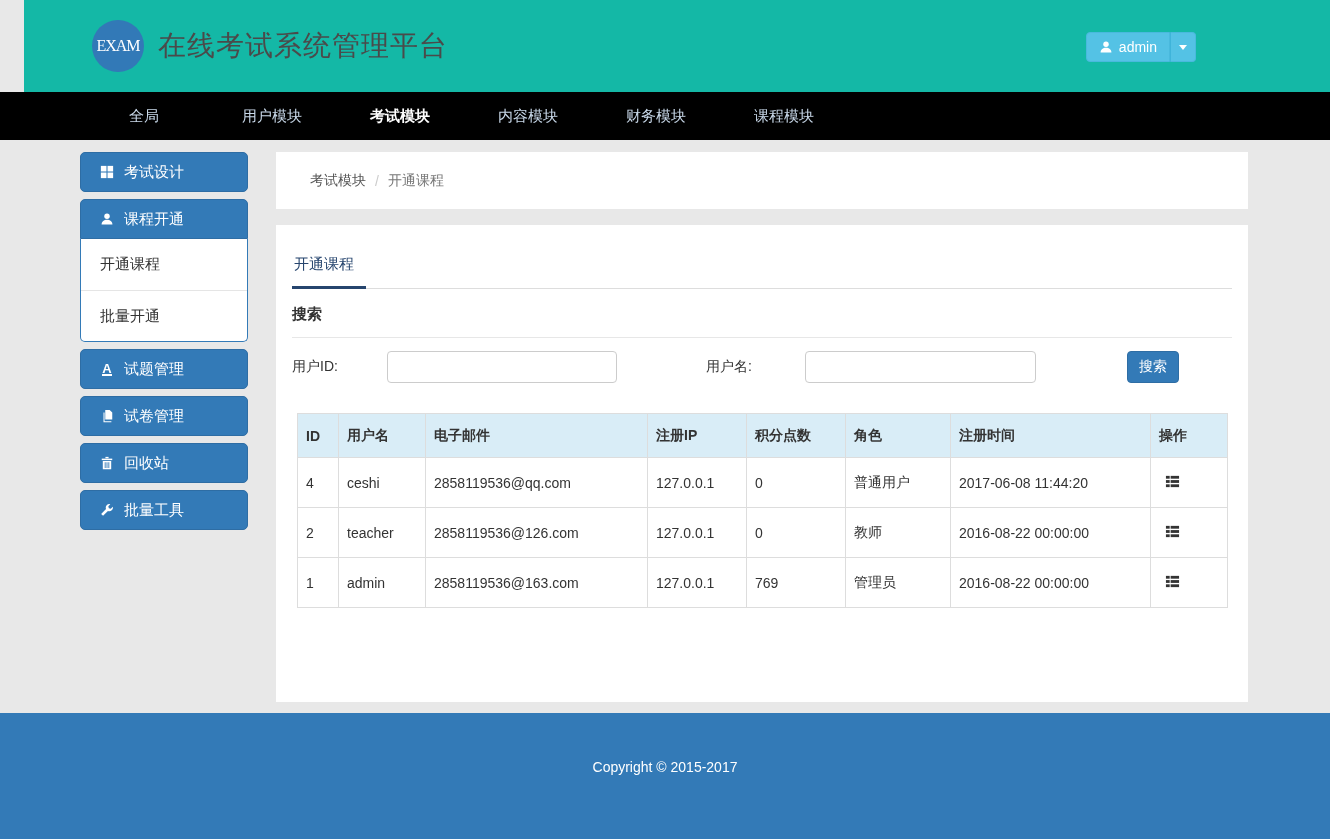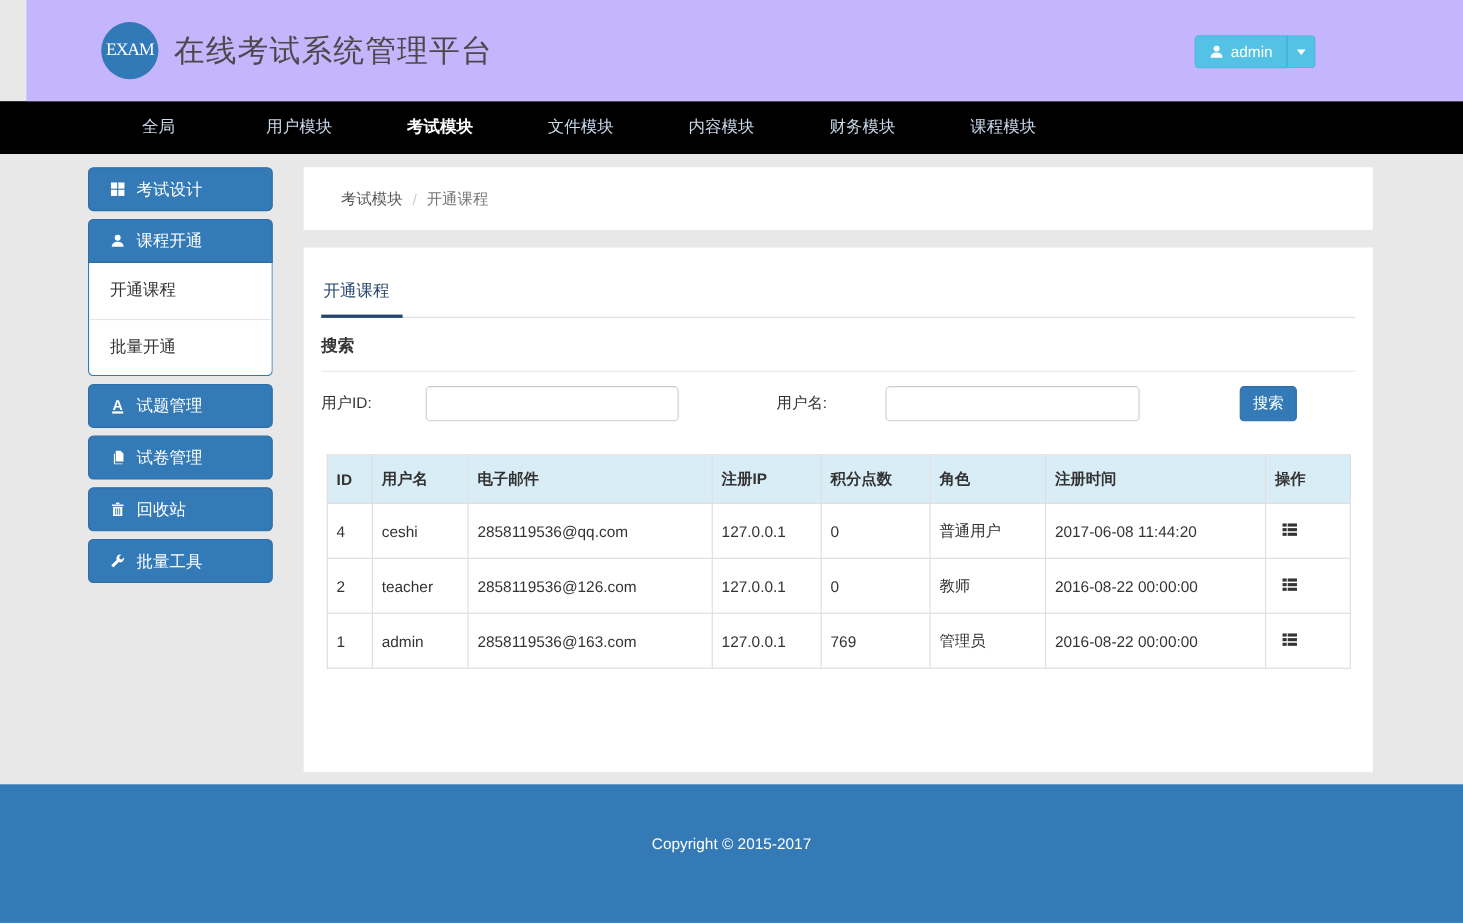--- a/index.html
+++ b/index.html
@@ -5,21 +5,21 @@
   * { margin: 0; padding: 0; box-sizing: border-box; }
   html, body { width: 1330px; height: 839px; overflow: hidden; }
   body {
     font-family: "Liberation Sans", "DejaVu Sans", sans-serif;
     background: #e8e8e8;
     color: #333;
     font-size: 14px;
   }
   
   .topbar {
-    height: 92px; background: #c4b5fd;
+    height: 92px; background: #14b8a6;
     position: relative;
     margin-left: 24px;
   }
   .container { width: 1170px; margin: 0 auto; position: relative; }
   .brand { display: flex; align-items: center; height: 92px; }
   .logo-circle {
     width: 52px; height: 52px; border-radius: 50%;
     background: #3279b7; color: #fff;
     display: flex; align-items: center; justify-content: center;
     font-family: "Liberation Serif", "DejaVu Serif", serif;
@@ -150,21 +150,20 @@
     </div>
   </div>
 </div>
 
 <div class="navbar">
   <div class="container">
     <ul>
       <li>全局</li>
       <li>用户模块</li>
       <li class="active">考试模块</li>
-      <li>文件模块</li>
       <li>内容模块</li>
       <li>财务模块</li>
       <li>课程模块</li>
     </ul>
   </div>
 </div>
 
 <div class="content-wrap">
   <div class="container layout">
 

